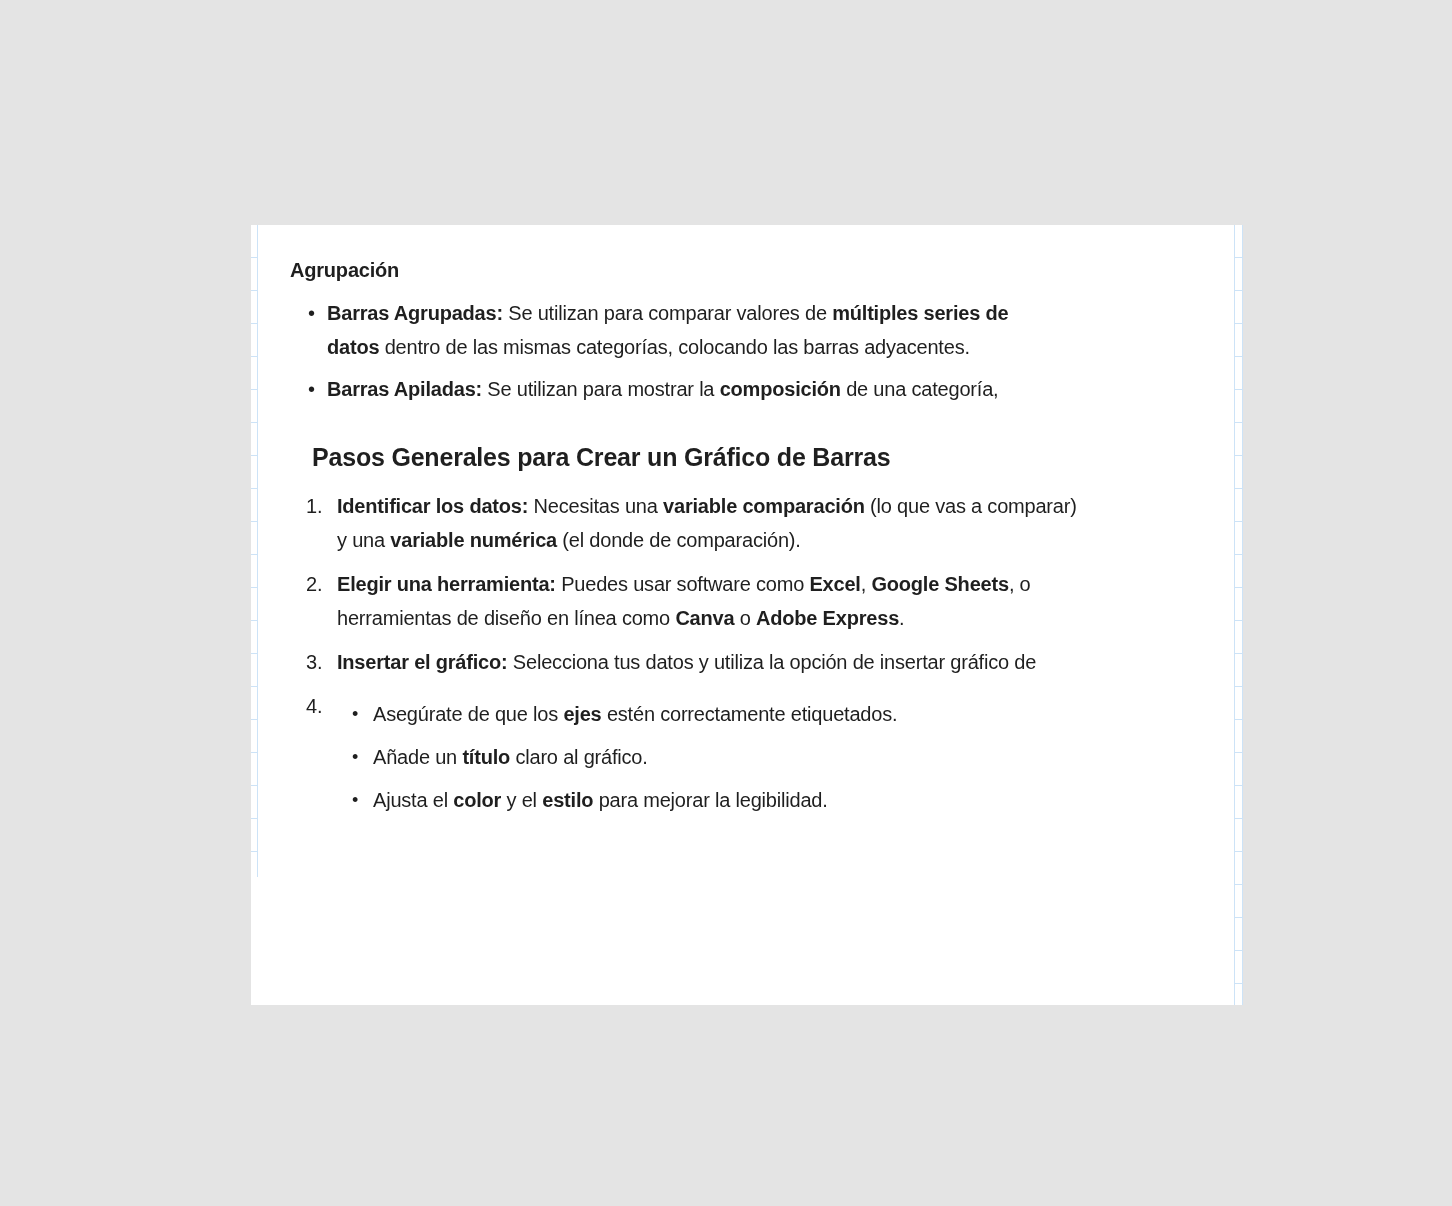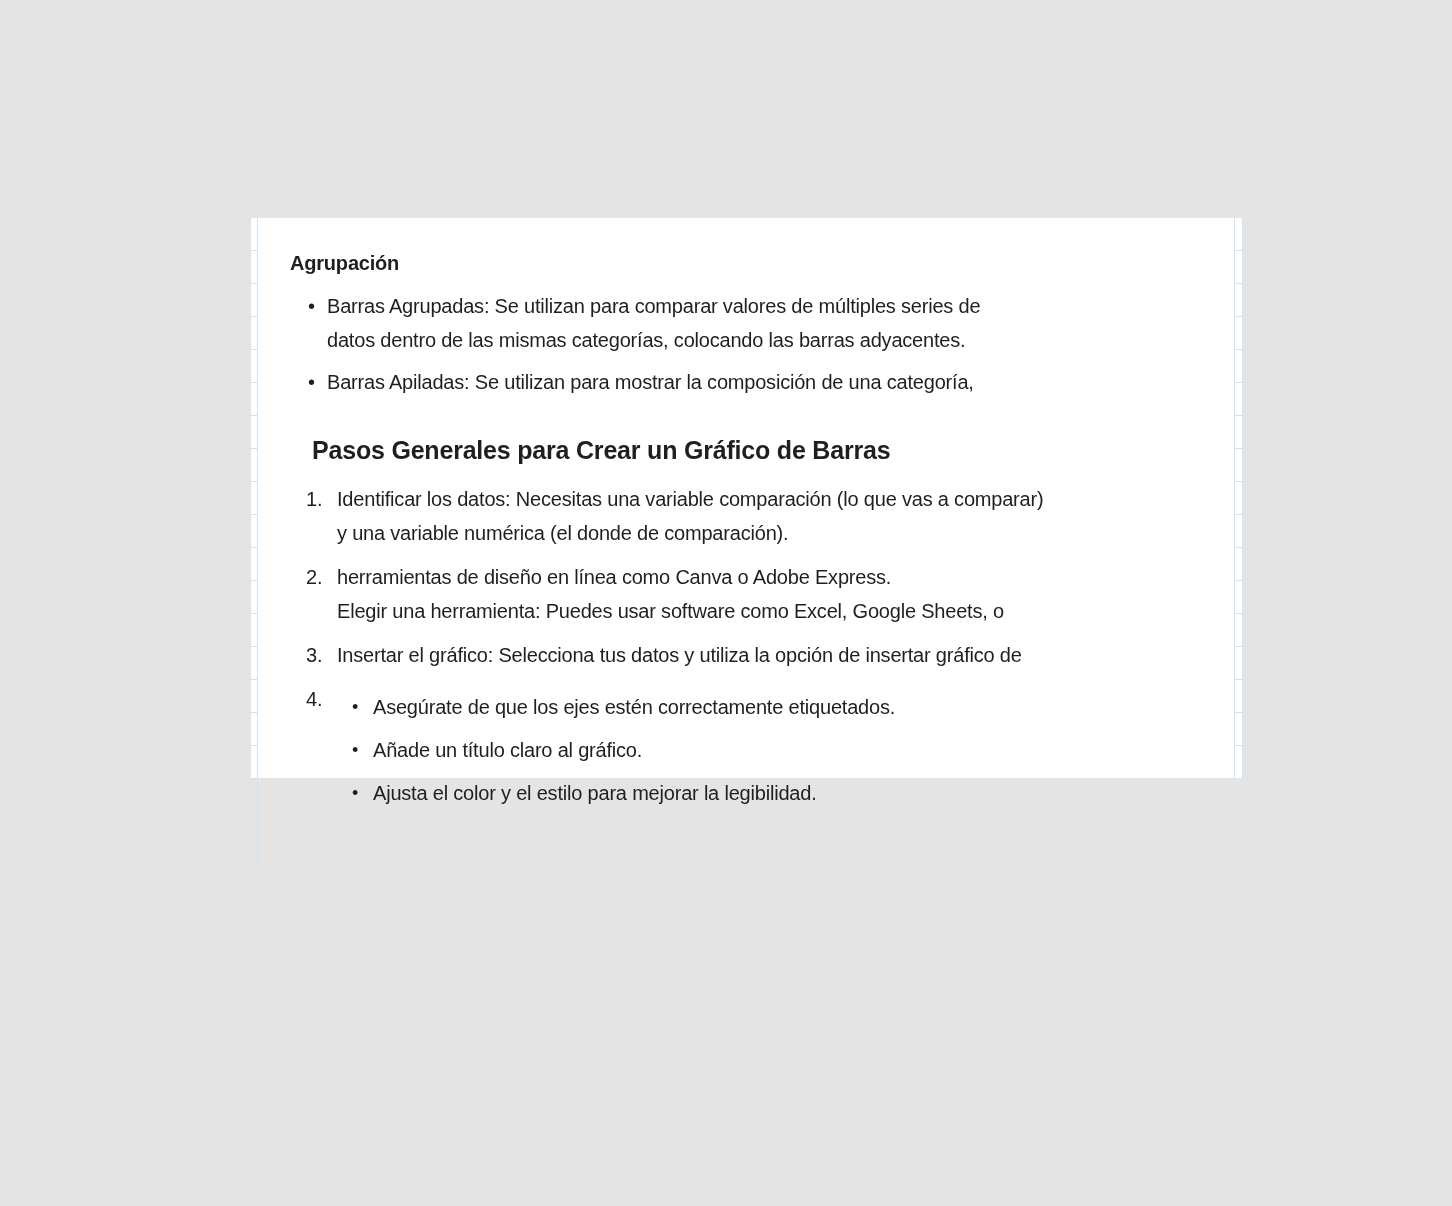--- a/index.html
+++ b/index.html
@@ -5,21 +5,21 @@
   html, body { margin:0; padding:0; }
   body {
     width:1452px; height:1206px; overflow:hidden;
     background:#e4e4e4;
     font-family:"Liberation Sans","DejaVu Sans",sans-serif;
     color:#1f1f1f;
   }
   .canvas { position:relative; width:1452px; height:1206px; }
 
   .card {
-    position:absolute; left:251px; top:218px; width:992px; height:560px;
+    position:absolute; left:251px; top:225px; width:992px; height:780px;
     background:#ffffff;
   }
 
   
   .strip-left {
     position:absolute; left:0; top:0; width:6px; height:652px;
     border-right:1px solid #cde3f7;
     background:repeating-linear-gradient(to bottom, transparent 0 32px, #cde3f7 32px 33px);
   }
   .strip-right {
@@ -54,21 +54,21 @@
   .num {
     flex:none; width:31px; margin-left:16px;
     font-size:20px; line-height:34px; letter-spacing:-0.2px;
   }
   .li-text { flex:1; min-width:0; }
 
   .tline {
     font-size:20px; line-height:34px; letter-spacing:-0.2px;
     white-space:pre;
   }
-  .tline .bseg { font-weight:400; }
+  .tline .bseg { font-weight:700; }
 
   .clipped { height:43px; overflow:hidden; }
 
   .sub-ul { margin:8px 0 0 15px; padding:0; }
   .sub-ul .li { margin-bottom:9px; }
   .sub-ul .li:last-child { margin-bottom:0; }
   .sub-ul .mark { width:21px; margin-left:0; font-size:18px; }
 </style>
 </head>
 <body>
@@ -108,22 +108,22 @@
           <span class="num">1.</span>
           <div class="li-text">
               <div class="tline"><span class="bseg">Identificar los datos:</span><span> Necesitas una </span><span class="bseg">variable comparación</span><span> (lo que vas a comparar)</span></div>
               <div class="tline"><span>y una </span><span class="bseg">variable numérica</span><span> (el donde de comparación).</span></div>
             </div>
         </div>
 
         <div class="li">
           <span class="num">2.</span>
           <div class="li-text">
+              <div class="tline"><span class="bseg">Elegir una herramienta:</span><span> Puedes usar software como </span><span class="bseg">Excel</span><span>, </span><span class="bseg">Google Sheets</span><span>, o</span></div>
               <div class="tline"><span>herramientas de diseño en línea como </span><span class="bseg">Canva</span><span> o </span><span class="bseg">Adobe Express</span><span>.</span></div>
-              <div class="tline"><span class="bseg">Elegir una herramienta:</span><span> Puedes usar software como </span><span class="bseg">Excel</span><span>, </span><span class="bseg">Google Sheets</span><span>, o</span></div>
             </div>
         </div>
 
         <div class="li">
           <span class="num">3.</span>
           <div class="li-text">
               <div class="tline"><span class="bseg">Insertar el gráfico:</span><span> Selecciona tus datos y utiliza la opción de insertar gráfico de</span></div>
             </div>
         </div>
 

